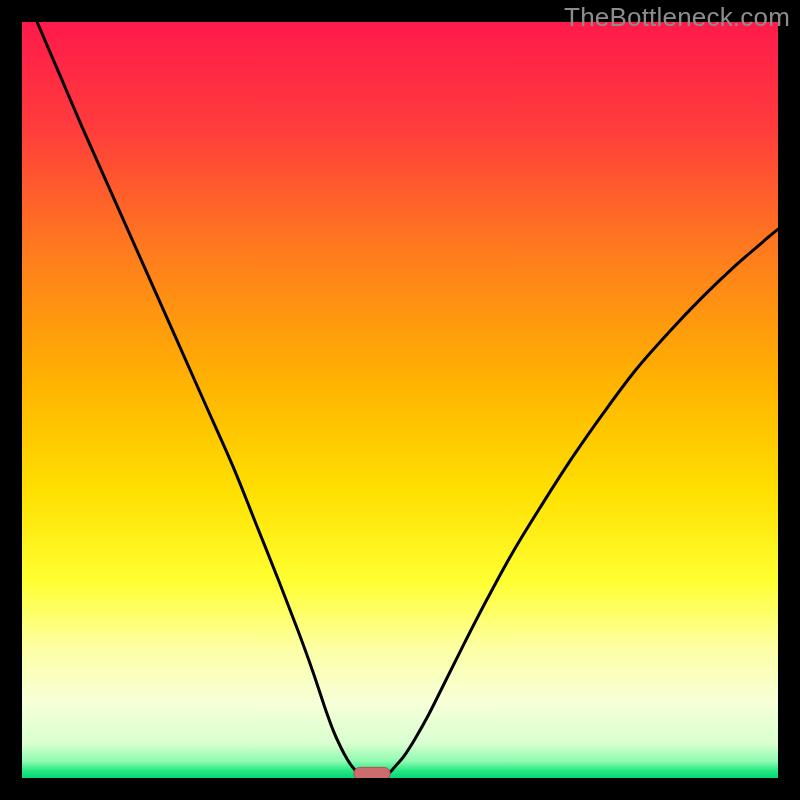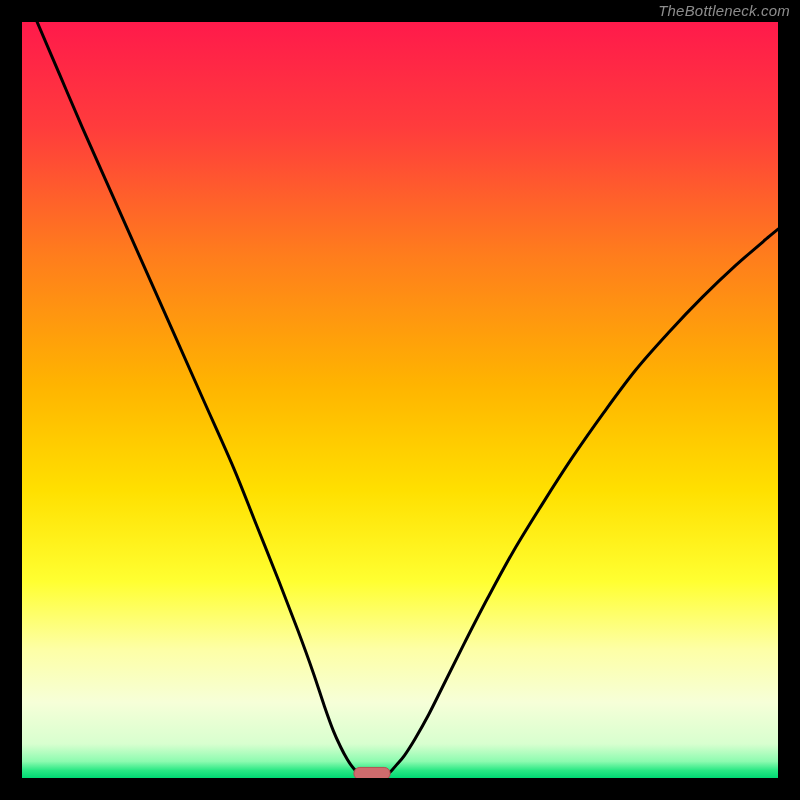--- a/index.html
+++ b/index.html
@@ -24,25 +24,24 @@
     left: 0;
     top: 0;
     width: 756px;
     height: 756px;
   }
   .watermark {
     position: absolute;
     top: 2px;
     right: 10px;
     color: #8d8d8d;
-    font-size: 15px;
+    font-size: 26px;
     font-weight: 500;
     letter-spacing: 0.2px;
     user-select: none;
-    font-style: italic;
   }
 </style>
 </head>
 <body>
 
 <div class="frame">
   <svg class="plot" viewBox="0 0 756 756" preserveAspectRatio="none">
     <defs>
       <linearGradient id="bg-grad" x1="0" y1="0" x2="0" y2="1">
           <stop offset="0.00%" stop-color="#ff1a4b"></stop>

